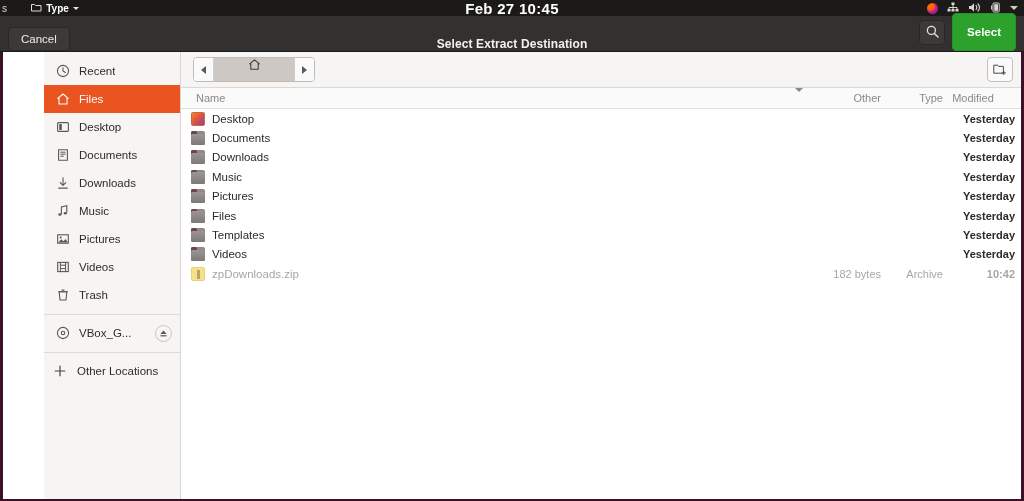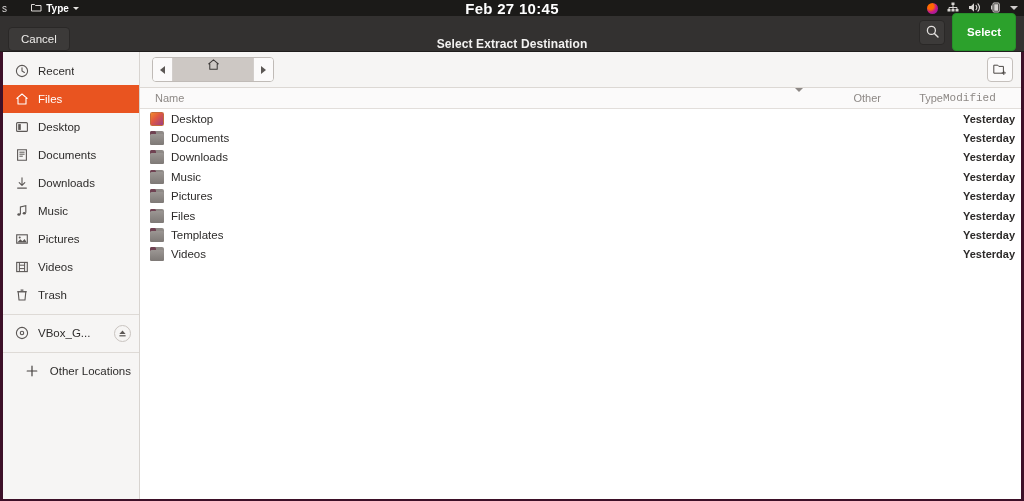--- a/index.html
+++ b/index.html
@@ -112,20 +112,21 @@
     background: #ffffff;
   }
 
   
   .sidebar {
     width: 137px; flex: 0 0 137px;
     background: #f6f5f4;
     border-right: 1px solid #d8d4d0;
     padding-top: 5px;
     overflow: hidden;
+    margin-left: 41px;
   }
   .side-item {
     height: 28px;
     display: flex; align-items: center;
     padding: 0 8px 0 11px;
     gap: 9px;
     font-size: 11.5px;
     color: #2e2c2b;
     cursor: default;
     white-space: nowrap;
@@ -138,21 +139,21 @@
   .side-item .ic svg { display: block; }
   .side-label { overflow: hidden; text-overflow: ellipsis; }
   .side-sep { height: 1px; background: #dedad6; margin: 5px 0 4px 0; }
   .eject-btn {
     margin-left: auto;
     width: 17px; height: 17px; border-radius: 50%;
     border: 1px solid #c9c4c0;
     background: #f6f5f4;
     display: flex; align-items: center; justify-content: center;
   }
-  .side-item.other { gap: 10px; padding-left: 8px; justify-content: flex-end; }
+  .side-item.other { gap: 10px; padding-left: 8px; }
 
   
   .filearea { flex: 1 1 auto; display: flex; flex-direction: column; min-width: 0; background: #ffffff; }
 
   .pathbar-row {
     height: 36px; flex: 0 0 36px;
     background: #f6f5f4;
     border-bottom: 1px solid #dcd8d4;
     display: flex; align-items: center;
     padding: 0 8px 0 12px;
@@ -194,21 +195,21 @@
     display: flex; align-items: center;
     background: #fbfafa;
     border-bottom: 1px solid #e2dedb;
     font-size: 11px; color: #8d8885;
   }
   .ch-name { flex: 1 1 auto; padding-left: 15px; display: flex; align-items: center; }
   .ch-sort { margin-left: auto; margin-right: 8px; }
   .tri-dn { width:0;height:0;border-left:4px solid transparent;border-right:4px solid transparent;border-top:4px solid #8d8885; }
   .ch-size { width: 70px; flex: 0 0 70px; text-align: right; }
   .ch-type { width: 62px; flex: 0 0 62px; text-align: right; }
-  .ch-mod  { width: 78px; flex: 0 0 78px; text-align: left; padding-right: 18px; font-family: Liberation Mono, monospace; }
+  .ch-mod  { width: 78px; flex: 0 0 78px; text-align: center; padding-right: 18px; }
 
   .rows { flex: 1 1 auto; overflow: hidden; }
   .row {
     height: 19.4px;
     display: flex; align-items: center;
     font-size: 11.5px; color: #2c2a29;
     cursor: default;
   }
   .row.dim .r-name, .row.dim .r-size, .row.dim .r-type, .row.dim .r-mod { color: #aaa5a1; }
   .r-name { flex: 1 1 auto; display: flex; align-items: center; gap: 7px; padding-left: 10px; min-width: 0; }
@@ -545,17 +546,26 @@
           </div>
           <div class="row">
             <div class="r-name">
               <span class="fi fi-folder"></span>
               <span class="r-name-txt">Videos</span>
             </div>
             <div class="r-size"></div>
             <div class="r-type"></div>
             <div class="r-mod">Yesterday</div>
           </div>
+          <div class="row dim">
+            <div class="r-name">
+              <span class="fi fi-zip"></span>
+              <span class="r-name-txt">zpDownloads.zip</span>
+            </div>
+            <div class="r-size">182 bytes</div>
+            <div class="r-type">Archive</div>
+            <div class="r-mod">10:42</div>
+          </div>
         </div>
 
     </div>
   </div>
 </div>
 
 </body></html>

